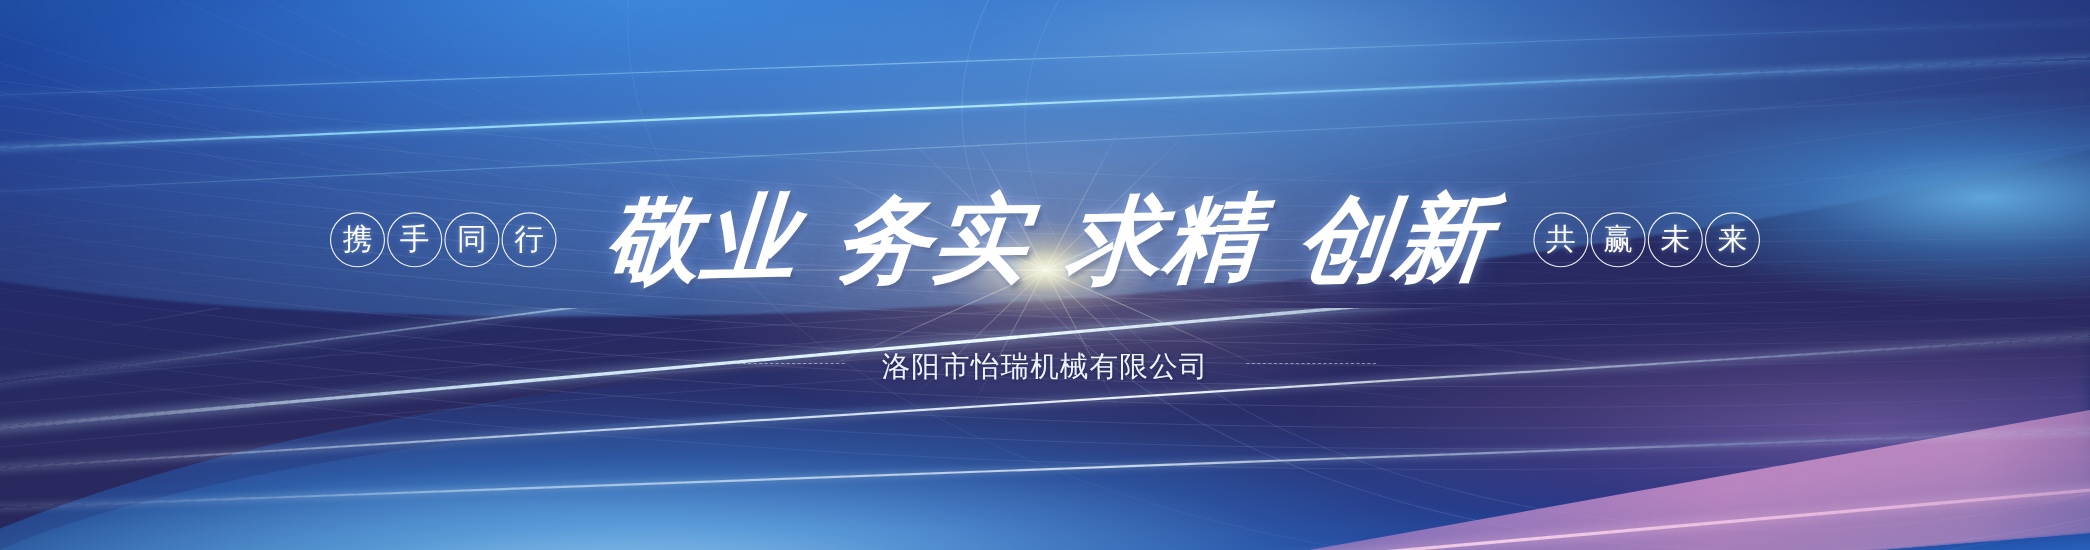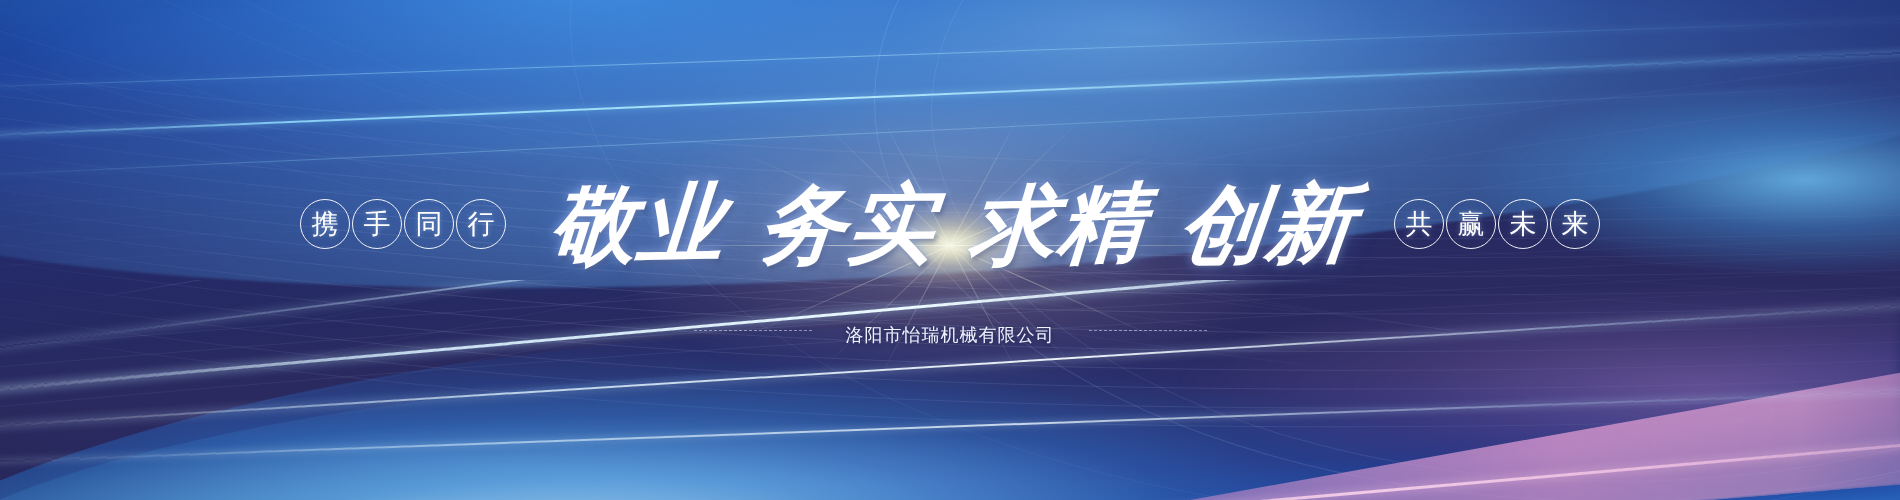--- a/index.html
+++ b/index.html
@@ -354,21 +354,21 @@
     width: 118px;
     height: 1px;
     border-top: 1px dashed rgba(205,218,250,0.58);
   }
   .company-names {
     text-align: center;
     margin-top: 6px;
   }
   .company-cn {
     color: #eef3ff;
-    font-size: 18px;
+    font-size: 26px;
     line-height: 1.5;
     letter-spacing: 1px;
     font-family: "DejaVu Sans", "Liberation Sans", sans-serif;
     text-shadow: 0 1px 4px rgba(15,20,60,0.6);
   }
   .company-en {
     color: #e7eeff;
     font-size: 19px;
     line-height: 1.6;
     letter-spacing: 0.3px;

